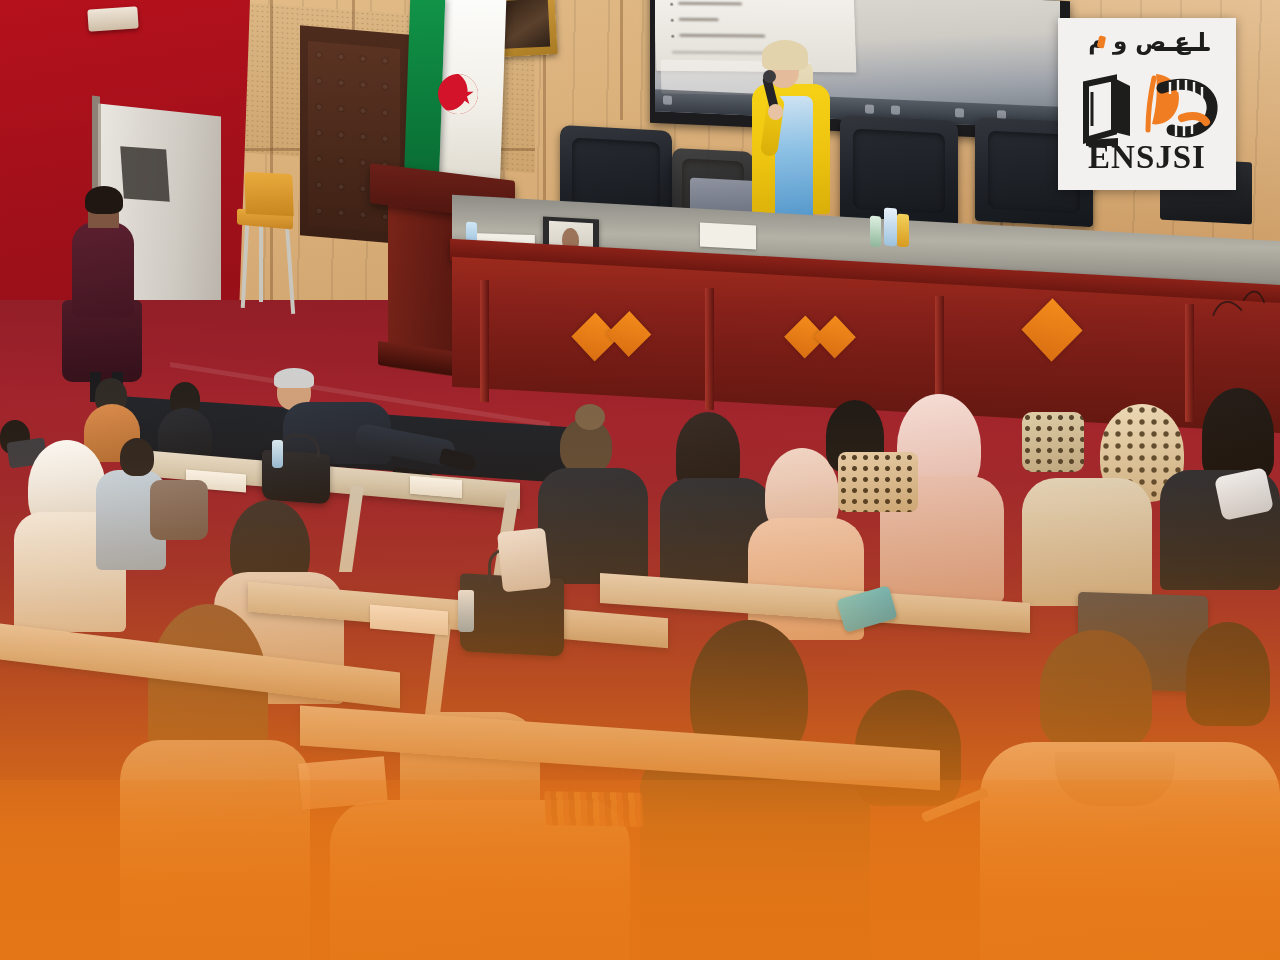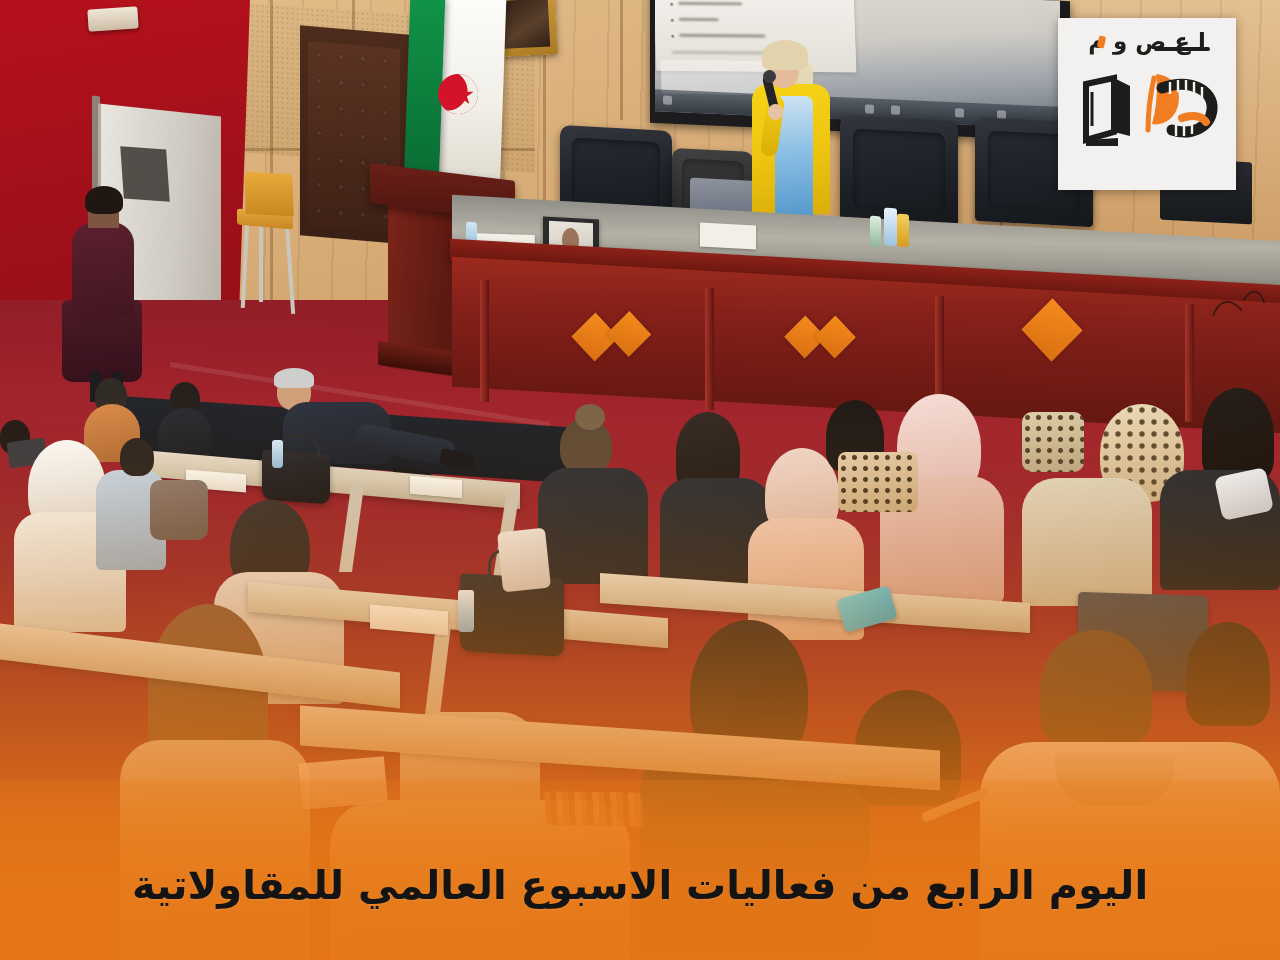--- a/index.html
+++ b/index.html
@@ -646,17 +646,17 @@
         <line x1="108" y1="14" x2="108" y2="26"></line>
         <line x1="116" y1="16" x2="116" y2="28"></line>
         <line x1="124" y1="21" x2="124" y2="33"></line>
         <line x1="98" y1="58" x2="98" y2="70"></line>
         <line x1="106" y1="58" x2="106" y2="70"></line>
         <line x1="114" y1="56" x2="114" y2="68"></line>
       </g>
       <path d="M104 52 C114 48 124 50 128 56" stroke="#f07d22" stroke-width="8" fill="none" stroke-linecap="round"></path>
     </svg>
 
+    <div id="logo-text">ENSJSI</div>
   </div>
 
-  <div id="caption">اليوم الرابع من فعاليات الاسبوع العالمي للمقاولاتية</div>
 
 </div>
 
 </body></html>

